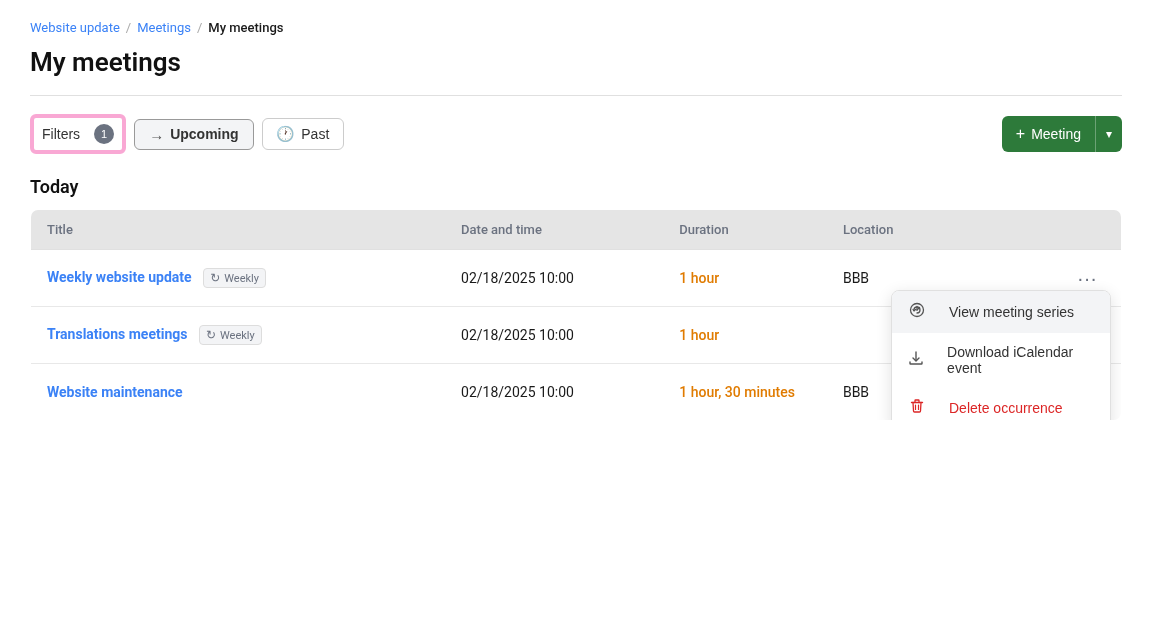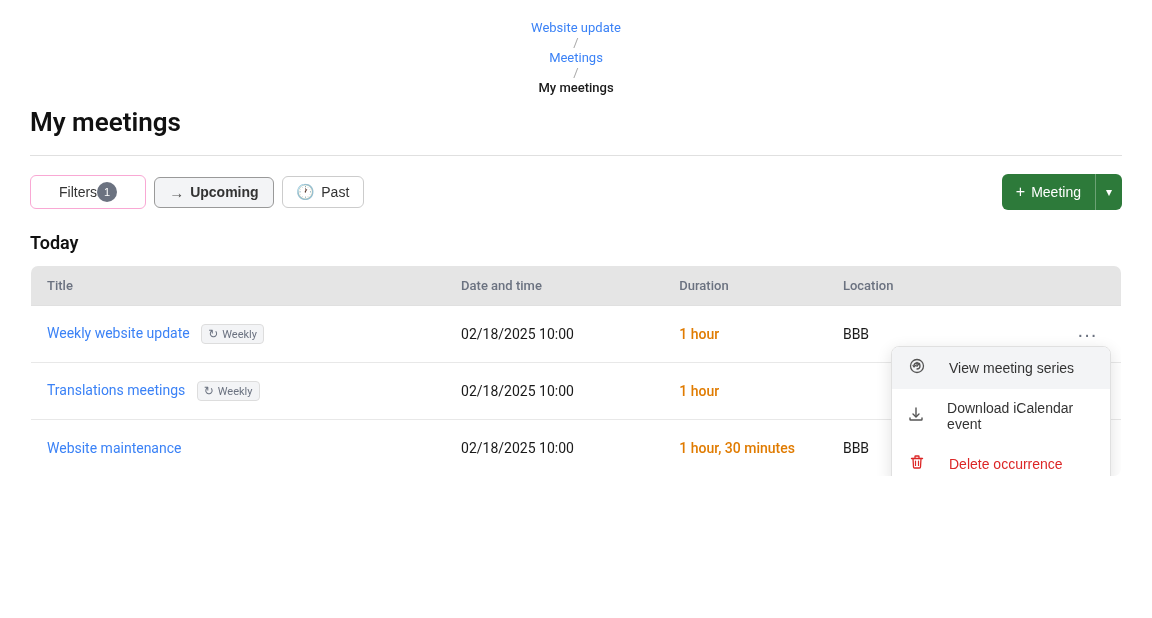--- a/index.html
+++ b/index.html
@@ -10,24 +10,24 @@
       font-size: 14px;
       padding: 20px 30px;
       width: 1152px;
       min-height: 618px;
     }
 
     
     .breadcrumb {
       display: flex;
       align-items: center;
+      gap: 6px;
       font-size: 13px;
       color: #888;
       margin-bottom: 12px;
-      flex-direction: column;
     }
     .breadcrumb a {
       color: #3b82f6;
       text-decoration: none;
     }
     .breadcrumb-sep { color: #aaa; }
     .breadcrumb-current { color: #1a1a1a; font-weight: 500; }
 
     
     .page-title {
@@ -53,23 +53,23 @@
     }
     .toolbar-left {
       display: flex;
       align-items: center;
       gap: 8px;
     }
 
     .filter-btn {
       display: flex;
       align-items: center;
-      gap: 0;
-      padding: 6px 28px;
-      border: 1px solid #f9a8d4;
+      gap: 14px;
+      padding: 6px 8px;
+      border: 4px solid #f9a8d4;
       border-radius: 6px;
       background: #fff;
       font-size: 14px;
       cursor: pointer;
       color: #333;
     }
     .filter-badge {
       background: #6b7280;
       color: #fff;
       border-radius: 50%;
@@ -165,21 +165,21 @@
       vertical-align: middle;
       border-bottom: 1px solid #e8e8e8;
     }
     .meetings-table tbody tr:last-child td {
       border-bottom: none;
     }
 
     .meeting-link {
       color: #3b82f6;
       text-decoration: none;
-      font-weight: 400;
+      font-weight: 700;
     }
 
     .recurrence-badge {
       display: inline-flex;
       align-items: center;
       gap: 4px;
       font-size: 11px;
       color: #6b7280;
       background: #f3f4f6;
       border: 1px solid #ddd;

